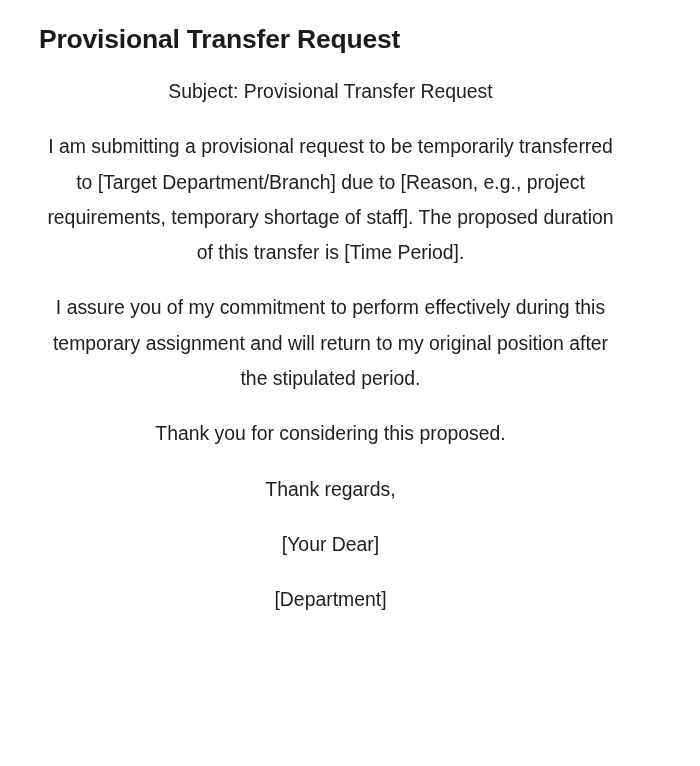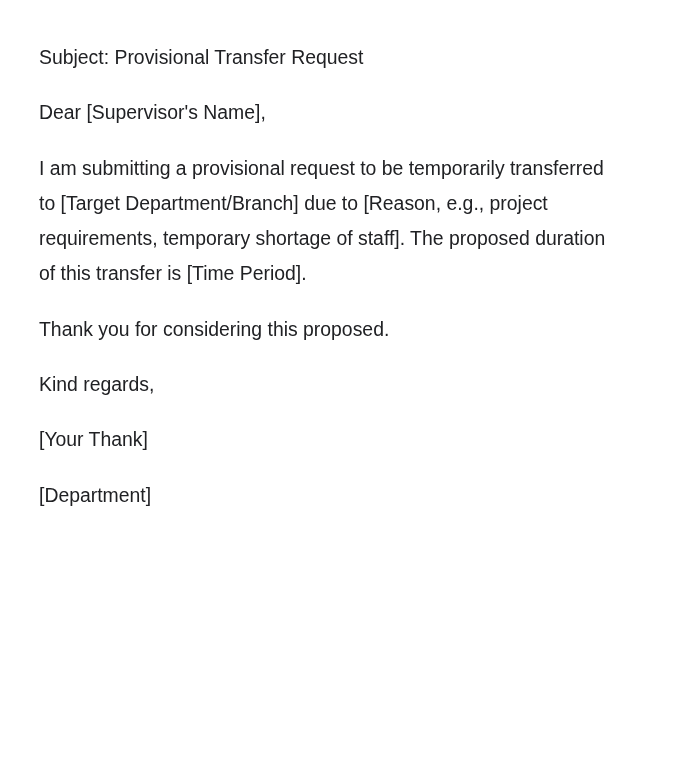--- a/index.html
+++ b/index.html
@@ -36,43 +36,45 @@
   }
   .doc-para {
     margin: 0 0 20px 0;
     padding: 0;
     max-width: 583px;
     font-size: 19.4px;
     line-height: 35.3px;
     color: #202124;
     font-weight: normal;
     word-wrap: break-word;
+    text-align: center;
   }
   .doc-para:last-child {
     margin-bottom: 10px;
   }
 </style>
 </head>
 <body>
 
 <div class="document">
 
+  <h1 class="doc-title">Provisional Transfer Request</h1>
 
   <div class="doc-body">
 
     <p class="doc-para">Subject: Provisional Transfer Request</p>
 
-    <p class="doc-para">Dear [Supervisor's Name],</p>
 
     <p class="doc-para">I am submitting a provisional request to be temporarily transferred to [Target Department/Branch] due to [Reason, e.g., project requirements, temporary shortage of staff]. The proposed duration of this transfer is [Time Period].</p>
 
+    <p class="doc-para">I assure you of my commitment to perform effectively during this temporary assignment and will return to my original position after the stipulated period.</p>
 
     <p class="doc-para">Thank you for considering this proposed.</p>
 
-    <p class="doc-para">Kind regards,</p>
+    <p class="doc-para">Thank regards,</p>
 
-    <p class="doc-para">[Your Thank]</p>
+    <p class="doc-para">[Your Dear]</p>
 
 
     <p class="doc-para">[Department]</p>
 
   </div>
 </div>
 
 </body></html>

